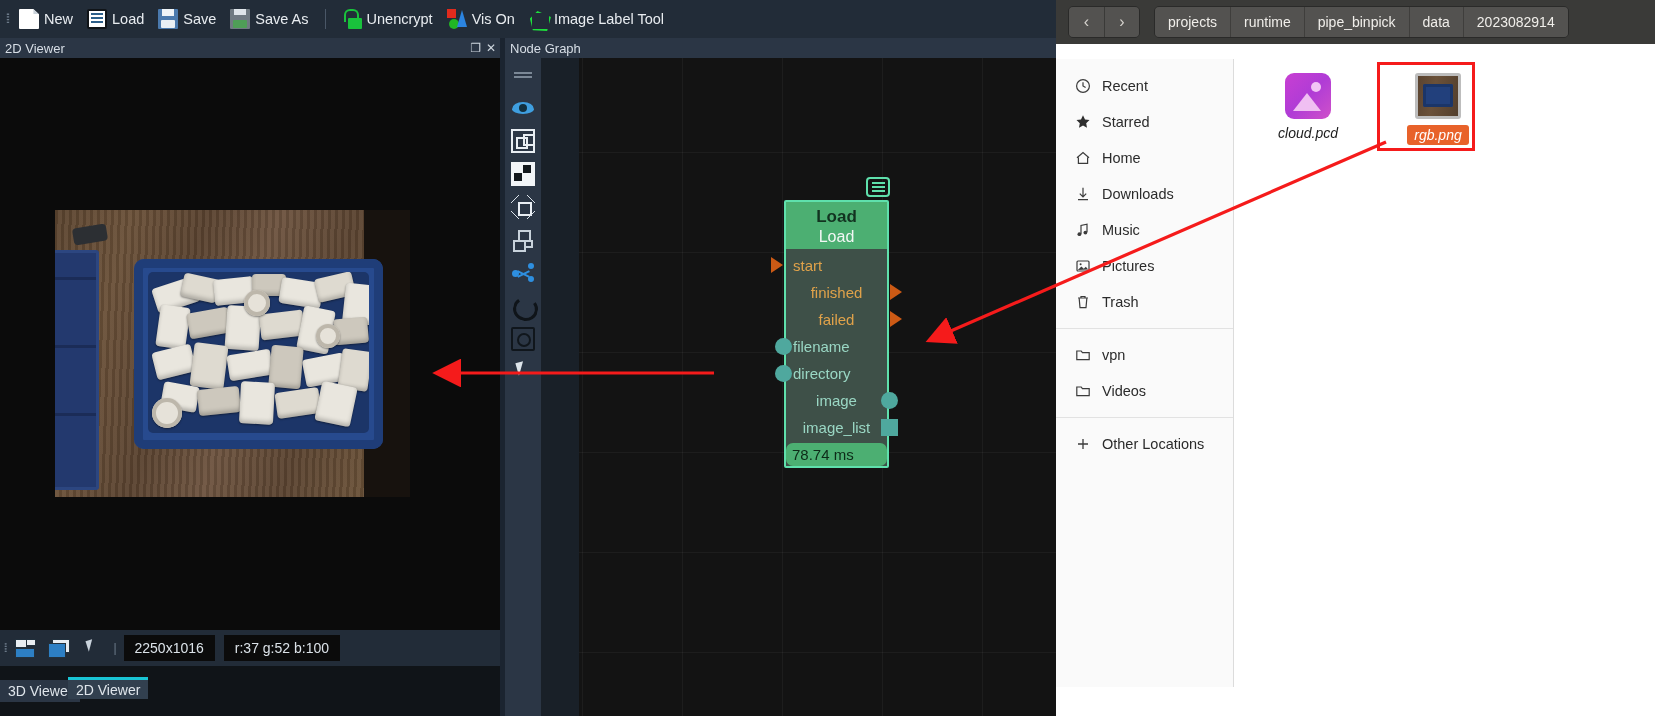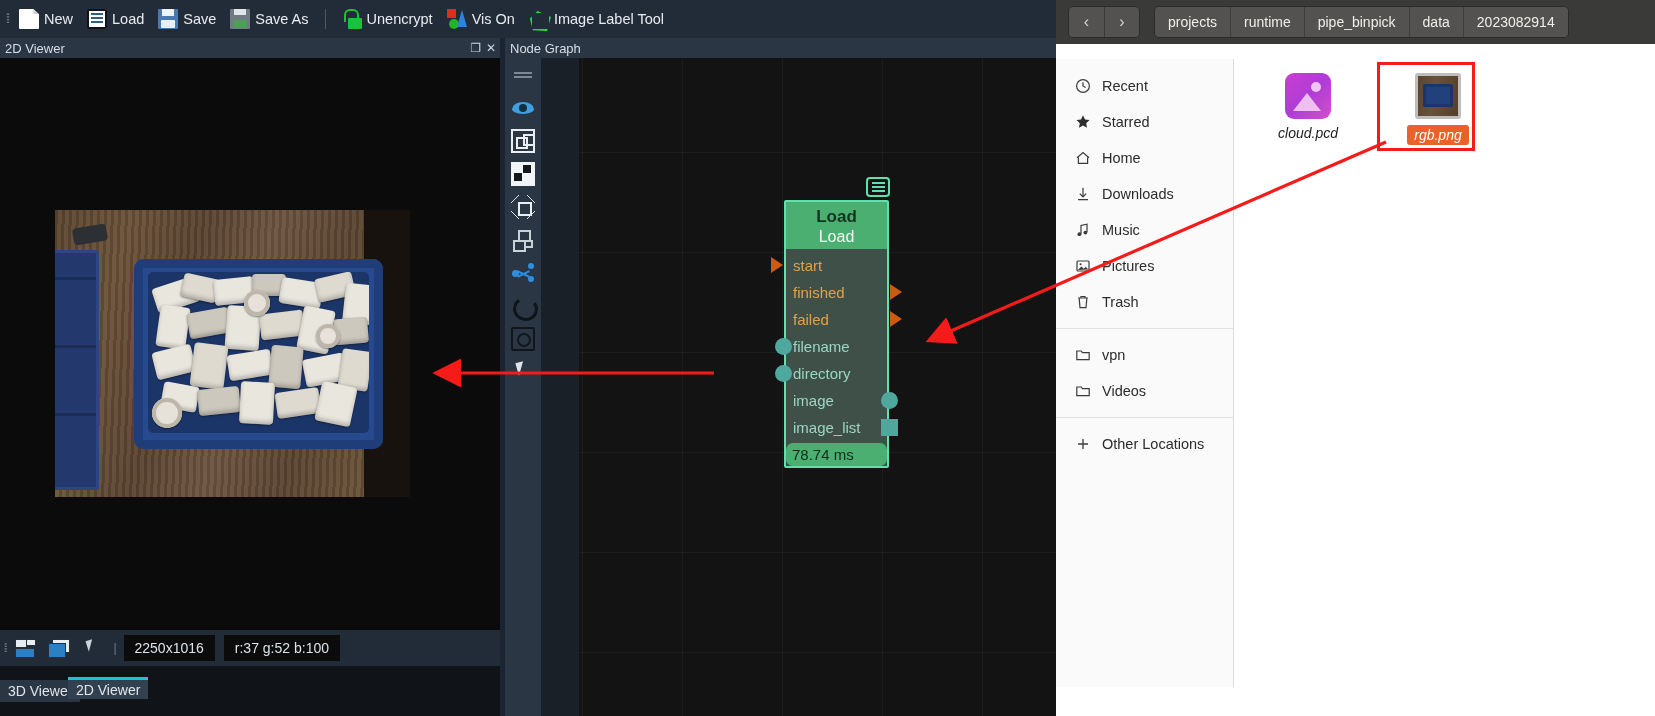--- a/index.html
+++ b/index.html
@@ -162,21 +162,21 @@
   .node{position:absolute;left:243px;top:142px;width:105px;background:#3e5048;
      border:2.5px solid #5fe0ac;border-radius:2px;}
   .node-title{background:#4caf72;padding:5px 0 3px;text-align:center;}
   .node-title .t1{display:block;font-size:17px;font-weight:bold;color:#123320;line-height:1.15;}
   .node-title .t2{display:block;font-size:16px;color:#f2f7f4;line-height:1.2;}
   .node-body{padding:3px 0 2px;}
   .prow{height:27px;display:flex;align-items:center;position:relative;padding:0 7px;}
   .prow .pl{font-size:15px;color:#e0a24a;}
   .prow.in-left .pl{color:#e0a24a;}
   .prow.sockl .pl{color:#9ad7c4;}
-  .prow.right{justify-content:flex-start;}
+  .prow.right{justify-content:center;}
   .prow.right .pl{color:#9ad7c4;}
   .prow.right .pl.ev{color:#e0a24a;}
   .tri{position:absolute;width:0;height:0;border-top:8px solid transparent;border-bottom:8px solid transparent;}
   .tri.l{left:-15px;border-left:12px solid #cc5a15;}
   .tri.r{right:-15px;border-left:12px solid #cc5a15;}
   .dot{position:absolute;width:17px;height:17px;border-radius:50%;background:#4fa89e;}
   .dot.l{left:-11px;}
   .dot.r{right:-11px;}
   .sq{position:absolute;width:17px;height:17px;background:#4fa89e;}
   .sq.r{right:-11px;}

